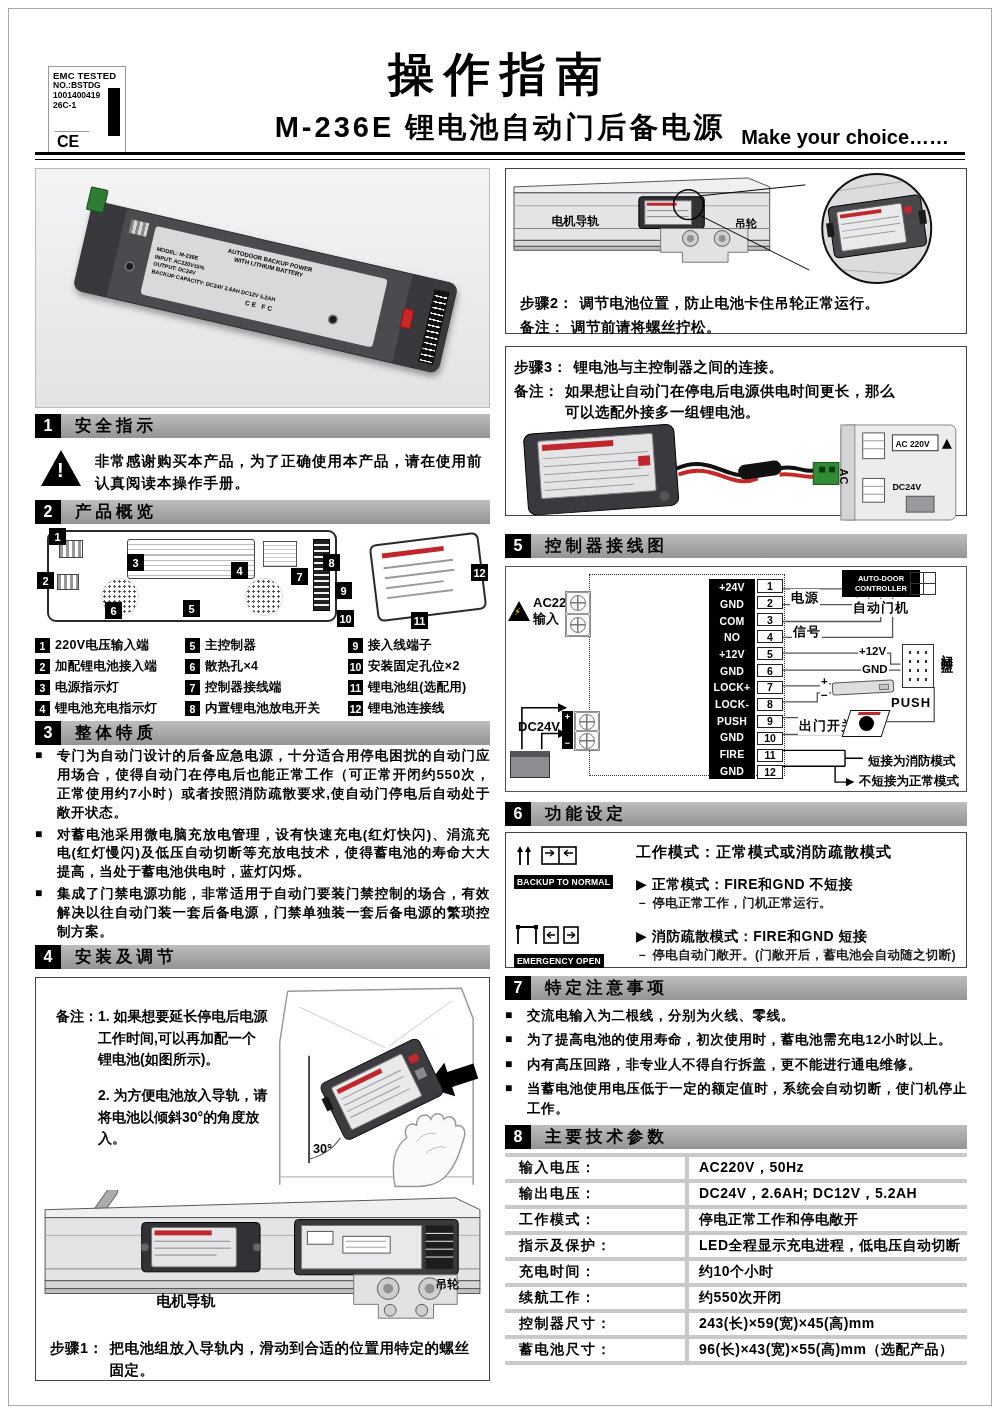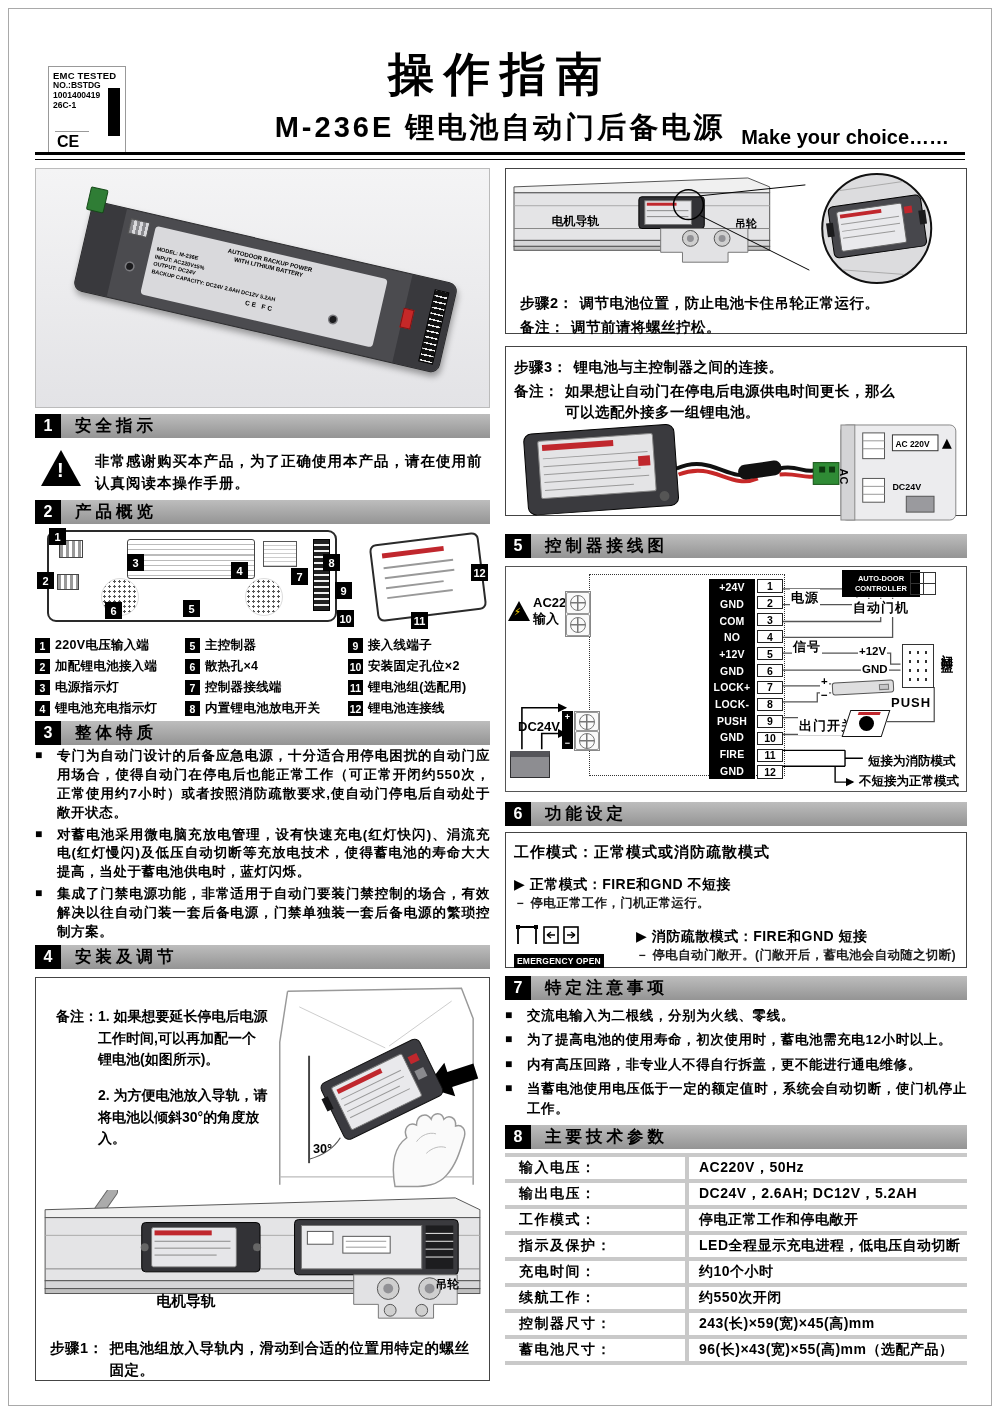--- a/index.html
+++ b/index.html
@@ -579,21 +579,21 @@
         <div>5</div>
         <div>6</div>
         <div>7</div>
         <div>8</div>
         <div>9</div>
         <div>10</div>
         <div>11</div>
         <div>12</div>
       </div>
       <div class="w-abs w-lbl" style="left:284px; top:22px;">电源</div>
-      <div class="w-abs w-lbl" style="left:286px; top:71px;">信号</div>
+      <div class="w-abs w-lbl" style="left:286px; top:56px;">信号</div>
       <div class="w-abs w-ctrl">AUTO-DOOR
 CONTROLLER</div>
       <div class="w-abs w-motor"></div>
       <div class="w-abs w-lbl" style="left:346px; top:32px;">自动门机</div>
       <div class="w-abs w-sm" style="left:352px; top:78px;">+12V</div>
       <div class="w-abs w-sm" style="left:355px; top:96px;">GND</div>
       <div class="w-abs w-panel">
           <i></i>
         </div>
       <div class="w-abs w-vert">门禁盘</div>
@@ -611,20 +611,31 @@
       <div class="w-abs w-12" style="left:361px; top:186px;">短接为消防模式</div>
       <div class="w-abs w-12" style="left:352px; top:206px;">不短接为正常模式</div>
     </div>
 
     <div class="sec-h" style="margin-top:10px;">
       <span class="sec-num">6</span>
       <span class="sec-title">功能设定</span>
     </div>
     <div class="funcbox">
       <div class="frow">
+        <div class="ficons">
+          <svg width="72" height="24" viewBox="0 0 72 24">
+            <path d="M6,22 V6 M14,22 V6" stroke="#000" stroke-width="1.8" fill="none"></path>
+            <path d="M3,9 L6,3 L9,9 Z M11,9 L14,3 L17,9 Z" fill="#000"></path>
+            <rect x="28" y="4" width="34" height="17" fill="none" stroke="#000" stroke-width="1.6"></rect>
+            <line x1="45" y1="4" x2="45" y2="21" stroke="#000" stroke-width="1.6"></line>
+            <path d="M31,10 H40 M40,10 L36,7 M40,10 L36,13" stroke="#000" stroke-width="1.4" fill="none"></path>
+            <path d="M59,10 H50 M50,10 L54,7 M50,10 L54,13" stroke="#000" stroke-width="1.4" fill="none"></path>
+          </svg>
+          <div class="fbadge">BACKUP TO NORMAL</div>
+        </div>
         <div class="ftext">
           <div class="fmode">工作模式：正常模式或消防疏散模式</div>
           <div class="fline">▶ 正常模式：FIRE和GND 不短接</div>
           <div class="fdesc">－ 停电正常工作，门机正常运行。</div>
         </div>
       </div>
       <div class="frow">
         <div class="ficons">
           <svg width="72" height="24" viewBox="0 0 72 24">
             <path d="M4,22 V5 H22 V22" stroke="#000" stroke-width="1.8" fill="none"></path>

